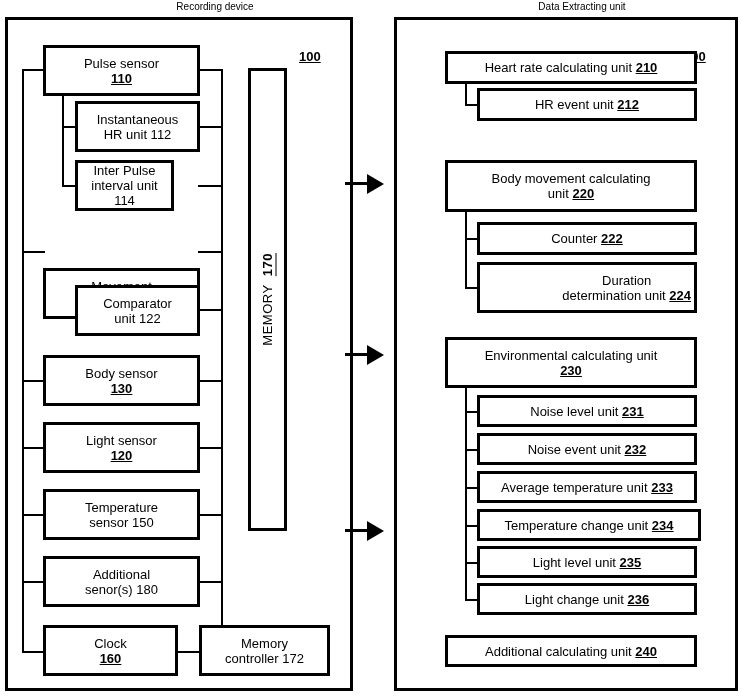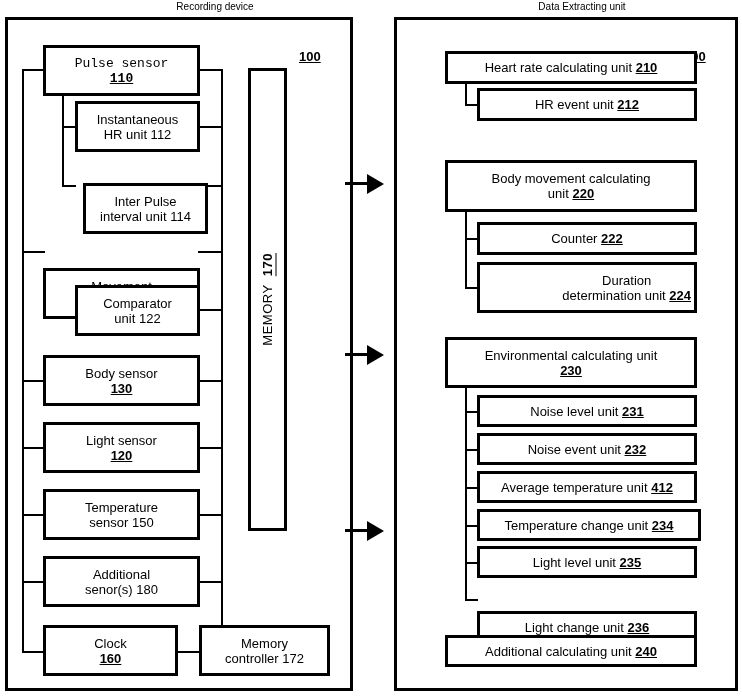--- a/index.html
+++ b/index.html
@@ -150,29 +150,29 @@
   <div class="hline" style="left:62px; top:126px; width:14px;"></div>
   <div class="hline" style="left:62px; top:185px; width:14px;"></div>
 
   <div class="vline" style="left:62px; top:278px; height:32px;"></div>
   <div class="hline" style="left:62px; top:309px; width:14px;"></div>
 
   <div class="membox" style="left:248px; top:68px; width:39px; height:463px;">
     <span class="memtext"><span>MEMORY</span>&nbsp;&nbsp;<u>170</u></span>
   </div>
 
-  <div class="ubox" style="left:43px; top:45px; width:157px; height:51px;font-family:Liberation Mono, monospace;">
+  <div class="ubox" style="left:43px; top:45px; width:157px; height:51px;">
     <span class="txt"><span>Pulse sensor</span><br><u>110</u></span>
   </div>
 
   <div class="ubox" style="left:75px; top:101px; width:125px; height:51px;">
     <span class="txt"><span>Instantaneous</span><br><span>HR unit 112</span></span>
   </div>
 
-  <div class="ubox" style="left:83px; top:160px; width:125px; height:51px;margin-top:23px;">
+  <div class="ubox" style="left:75px; top:160px; width:99px; height:51px;">
     <span class="txt"><span>Inter Pulse</span><br><span>interval unit 114</span></span>
   </div>
 
   <div class="ubox" style="left:43px; top:227px; width:157px; height:51px;margin-top:41px;">
     <span class="txt"><span>Movement</span><br><span>sensor 120</span></span>
   </div>
 
   <div class="ubox" style="left:75px; top:285px; width:125px; height:51px;">
     <span class="txt"><span>Comparator</span><br><span>unit 122</span></span>
   </div>
@@ -255,32 +255,32 @@
 
   <div class="ubox" style="left:477px; top:395px; width:220px; height:32px;">
     <span class="txt">Noise level unit <u>231</u></span>
   </div>
 
   <div class="ubox" style="left:477px; top:433px; width:220px; height:32px;">
     <span class="txt">Noise event unit <u>232</u></span>
   </div>
 
   <div class="ubox" style="left:477px; top:471px; width:220px; height:32px;">
-    <span class="txt">Average temperature unit <u>412</u></span>
+    <span class="txt">Average temperature unit <u>233</u></span>
   </div>
 
   <div class="ubox" style="left:477px; top:509px; width:224px; height:32px;">
     <span class="txt">Temperature change unit <u>234</u></span>
   </div>
 
   <div class="ubox" style="left:477px; top:546px; width:220px; height:32px;">
     <span class="txt">Light level unit <u>235</u></span>
   </div>
 
-  <div class="ubox" style="left:477px; top:611px; width:220px; height:32px;">
+  <div class="ubox" style="left:477px; top:583px; width:220px; height:32px;">
     <span class="txt">Light change unit <u>236</u></span>
   </div>
 
   <div class="ubox" style="left:445px; top:635px; width:252px; height:32px;">
     <span class="txt">Additional calculating unit <u>240</u></span>
   </div>
 
 </div>
 
 </body></html>

